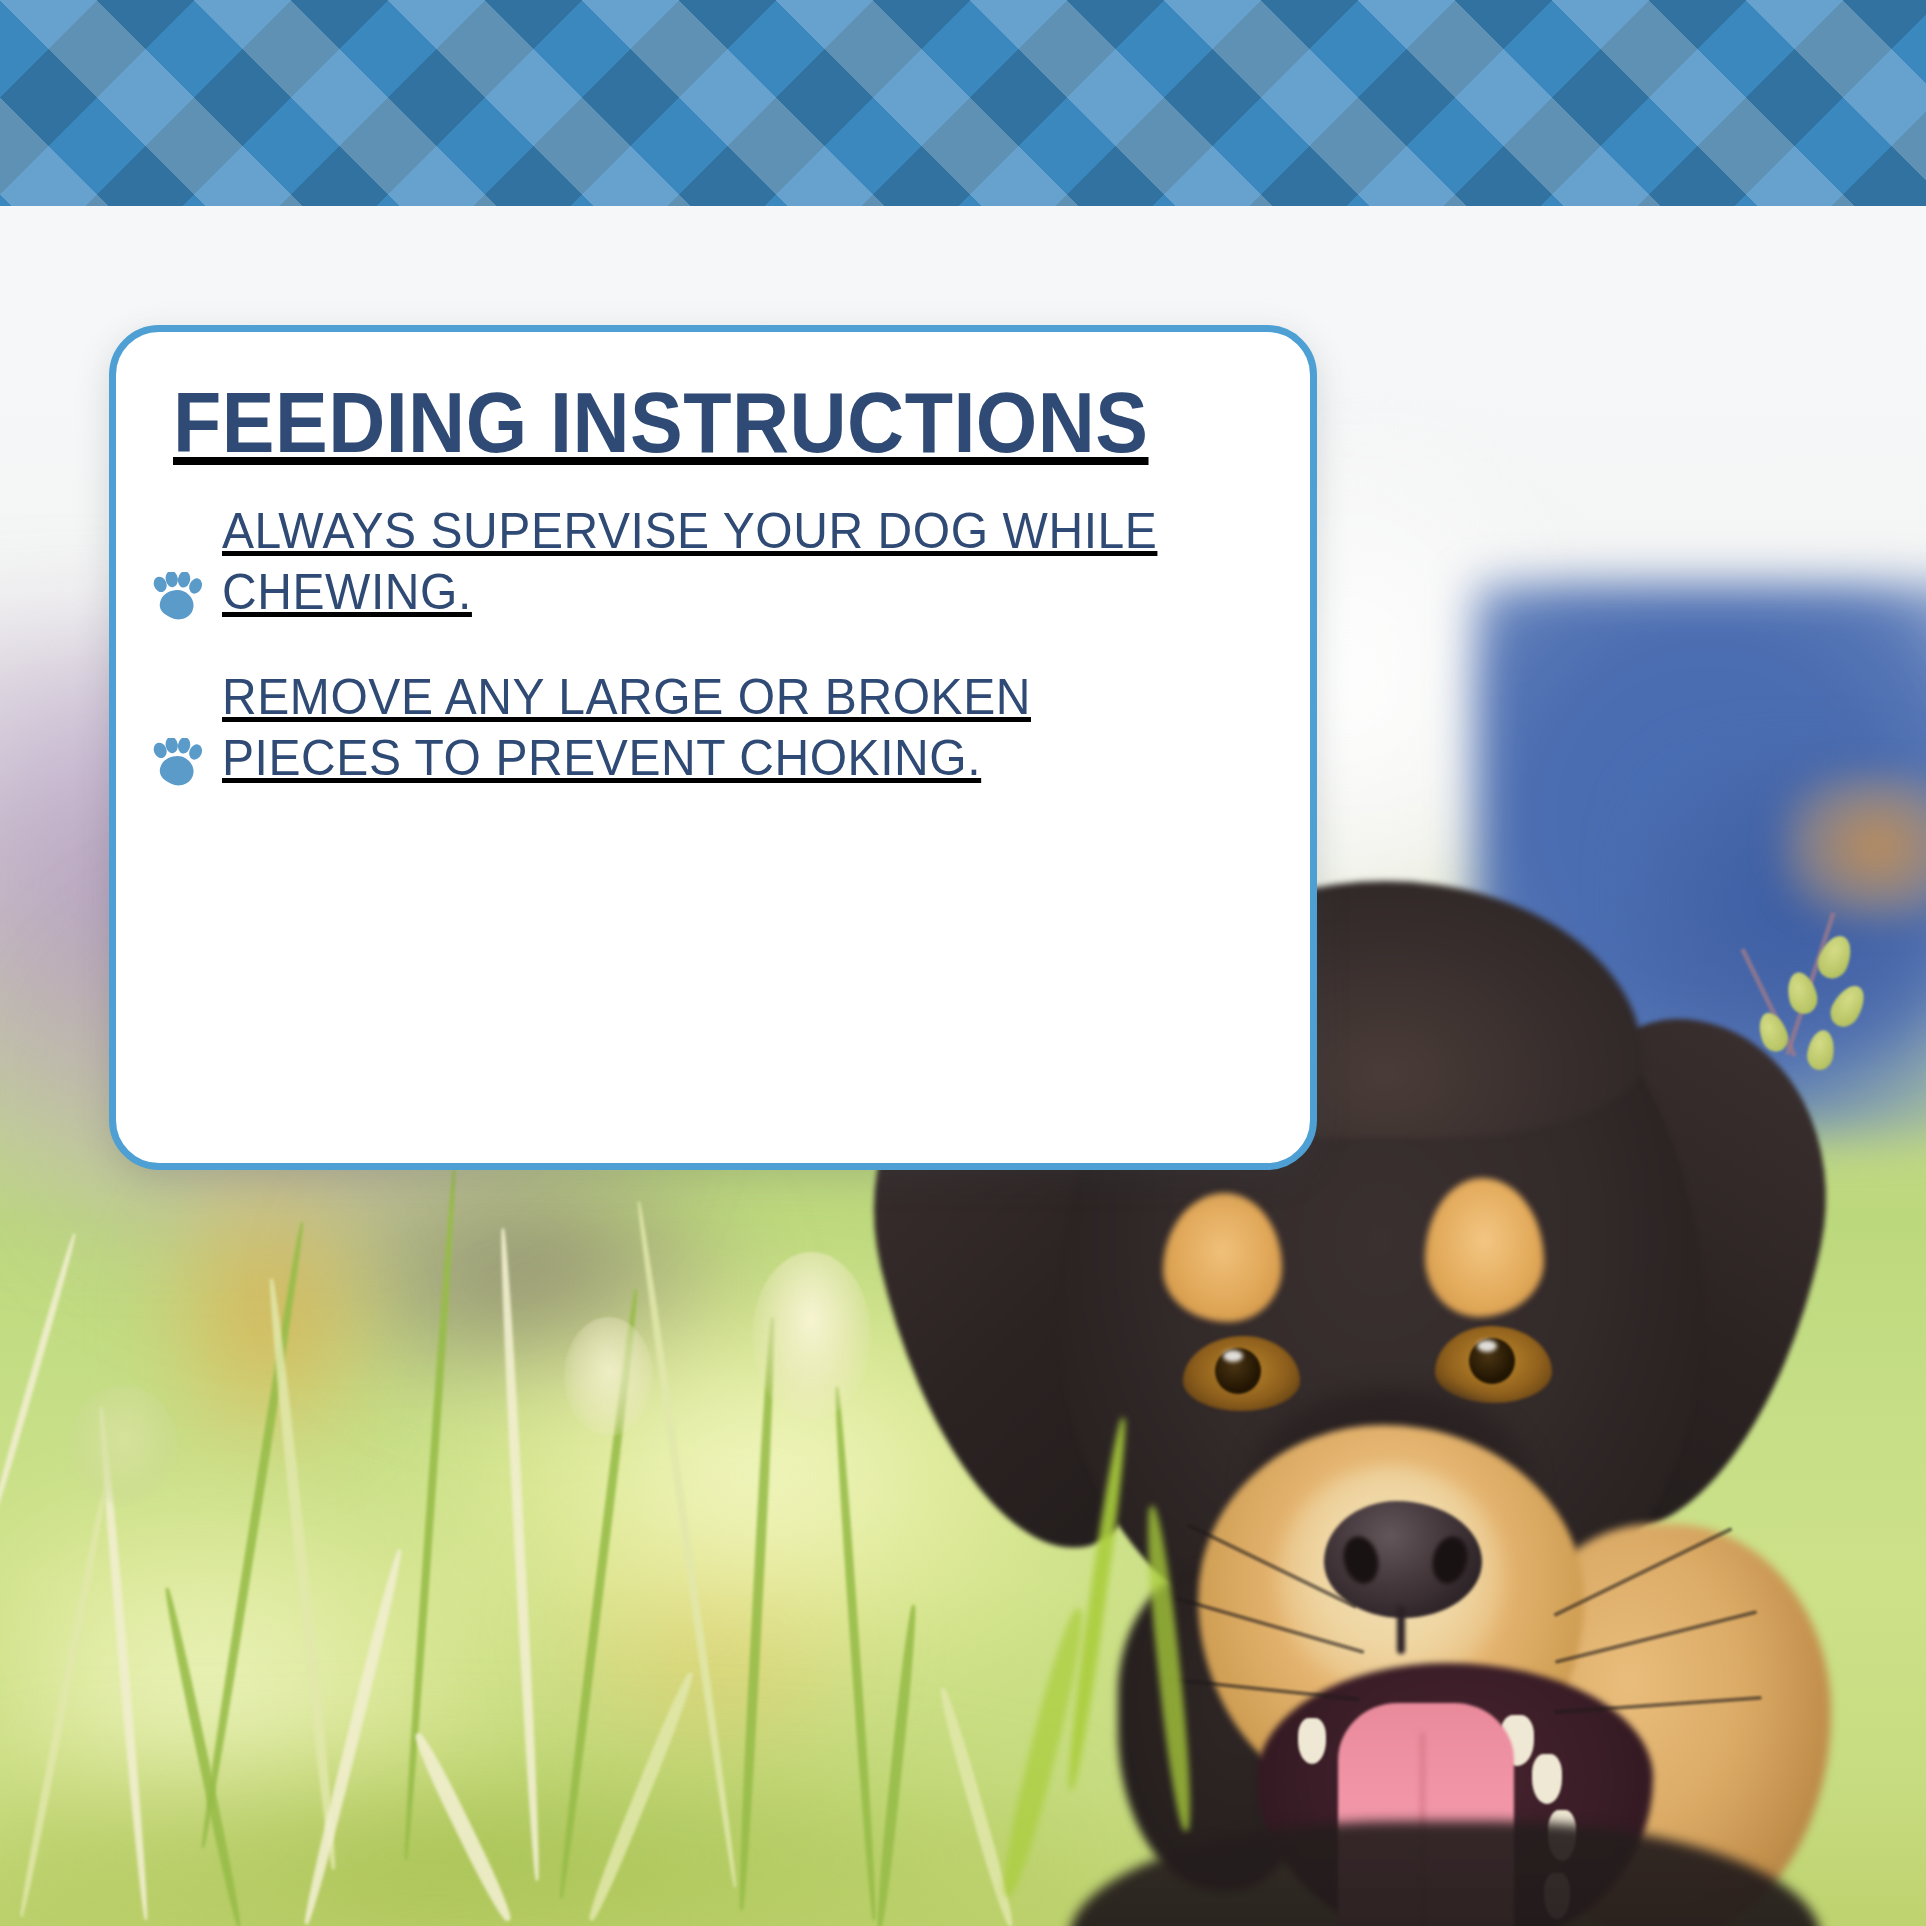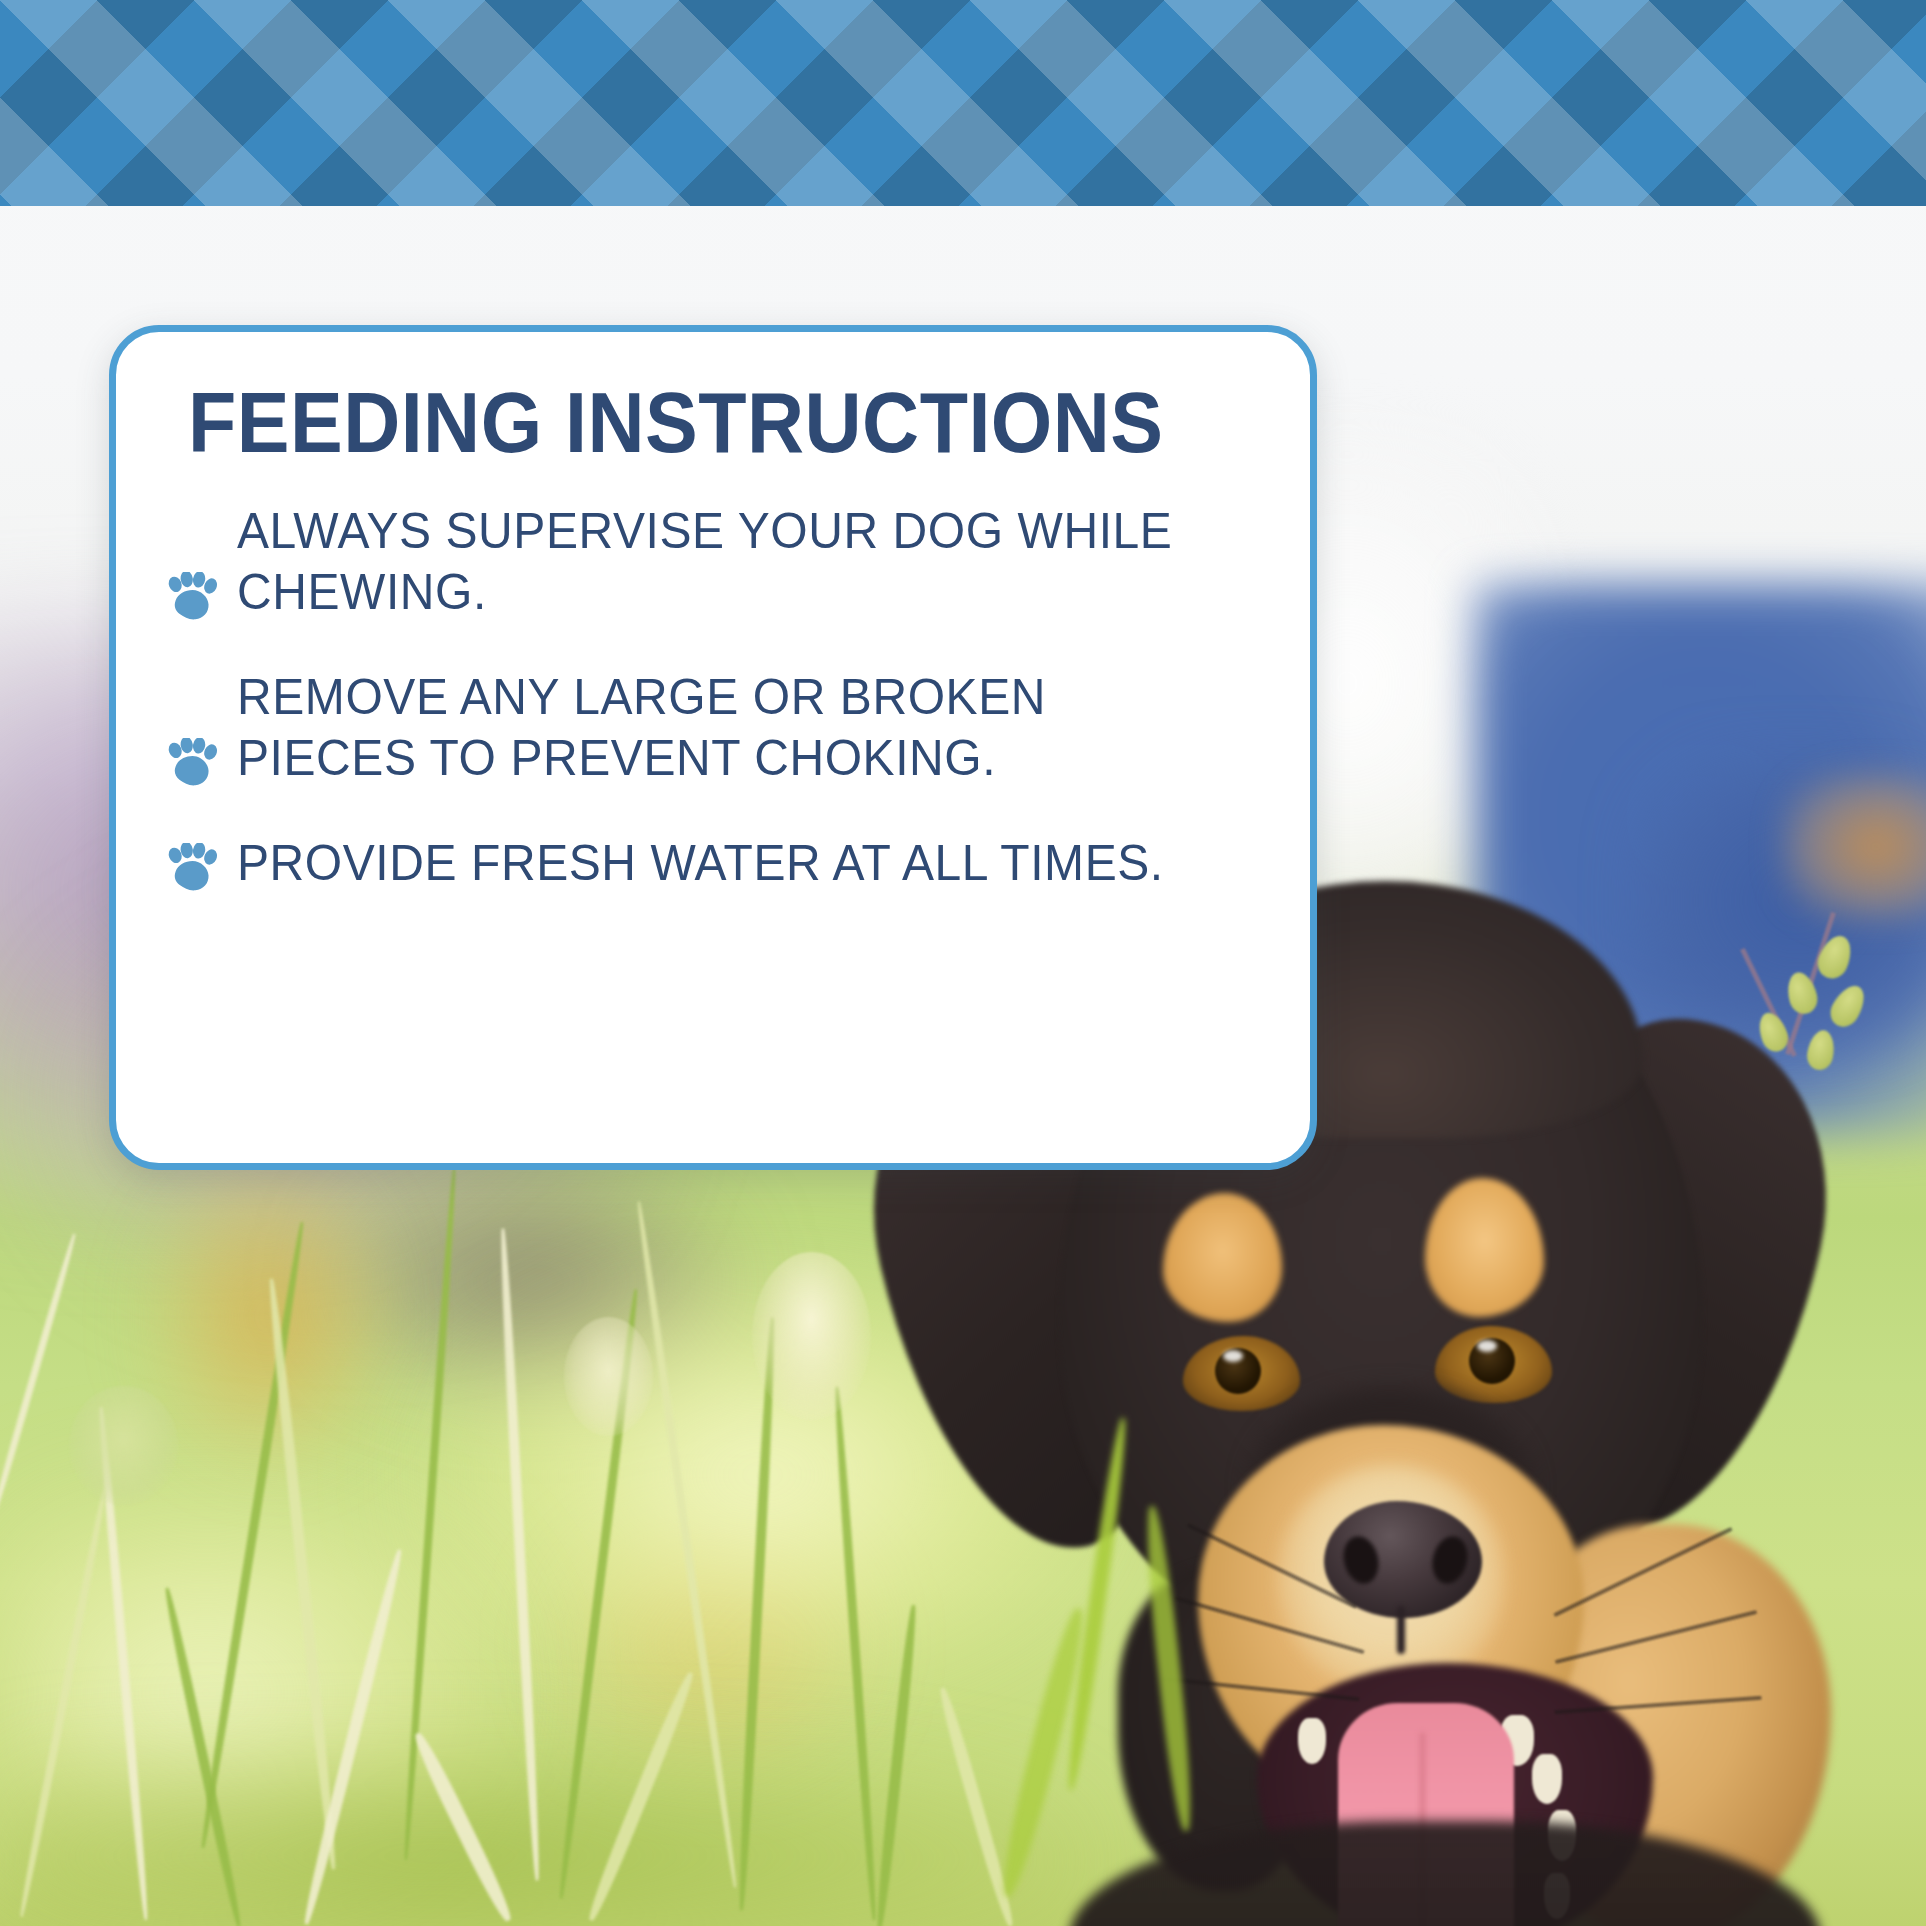--- a/index.html
+++ b/index.html
@@ -260,21 +260,22 @@
   }
 
   
   .card{
     position:absolute;left:109px;top:325px;width:1208px;height:845px;
     background:#ffffff;
     border:7px solid #4d9fd4;
     border-radius:50px;
     box-sizing:border-box;
     box-shadow:0 10px 34px rgba(60,70,80,.18);
-    padding:46px 57px 0 50px;
+    padding:46px 57px 0 35px;
+    text-decoration:underline;
   }
   .card-title{
     font-family:"Liberation Sans","DejaVu Sans",sans-serif;
     font-weight:700;
     font-size:85px;
     letter-spacing:0.5px;
     color:#2f4a74;
     line-height:1.05;
     margin:0 0 34px 22px;
     transform:scaleX(.93);
@@ -434,31 +435,19 @@
             <ellipse cx="11" cy="15" rx="7.6" ry="9.6" fill="#5a9bc9" transform="rotate(-22 11 15)"></ellipse>
             <ellipse cx="25" cy="8.5" rx="7.4" ry="10" fill="#5a9bc9" transform="rotate(-8 25 8.5)"></ellipse>
             <ellipse cx="40" cy="9" rx="7.4" ry="10" fill="#5a9bc9" transform="rotate(9 40 9)"></ellipse>
             <ellipse cx="54" cy="17" rx="7.4" ry="9.6" fill="#5a9bc9" transform="rotate(24 54 17)"></ellipse>
             <path d="M32 22c10 0 19 8.5 19.5 17.5C52 49 45 56.5 35.5 57.5 28 58.3 22 55 16.5 51 11 47 9 41 11.5 34.5 14.5 26.5 23 22 32 22z" fill="#5a9bc9"></path>
           </svg>
         </span>
         <span class="btext">REMOVE ANY LARGE OR BROKEN PIECES TO PREVENT CHOKING.</span>
       </li>
 
-      <li class="bullet">
-        <span class="paw">
-          <svg viewBox="0 0 64 62" width="53" height="51" aria-hidden="true">
-            <ellipse cx="11" cy="15" rx="7.6" ry="9.6" fill="#5a9bc9" transform="rotate(-22 11 15)"></ellipse>
-            <ellipse cx="25" cy="8.5" rx="7.4" ry="10" fill="#5a9bc9" transform="rotate(-8 25 8.5)"></ellipse>
-            <ellipse cx="40" cy="9" rx="7.4" ry="10" fill="#5a9bc9" transform="rotate(9 40 9)"></ellipse>
-            <ellipse cx="54" cy="17" rx="7.4" ry="9.6" fill="#5a9bc9" transform="rotate(24 54 17)"></ellipse>
-            <path d="M32 22c10 0 19 8.5 19.5 17.5C52 49 45 56.5 35.5 57.5 28 58.3 22 55 16.5 51 11 47 9 41 11.5 34.5 14.5 26.5 23 22 32 22z" fill="#5a9bc9"></path>
-          </svg>
-        </span>
-        <span class="btext">PROVIDE FRESH WATER AT ALL TIMES.</span>
-      </li>
 
 
     </ul>
   </div>
 
 </div>
 
 
 </body></html>

